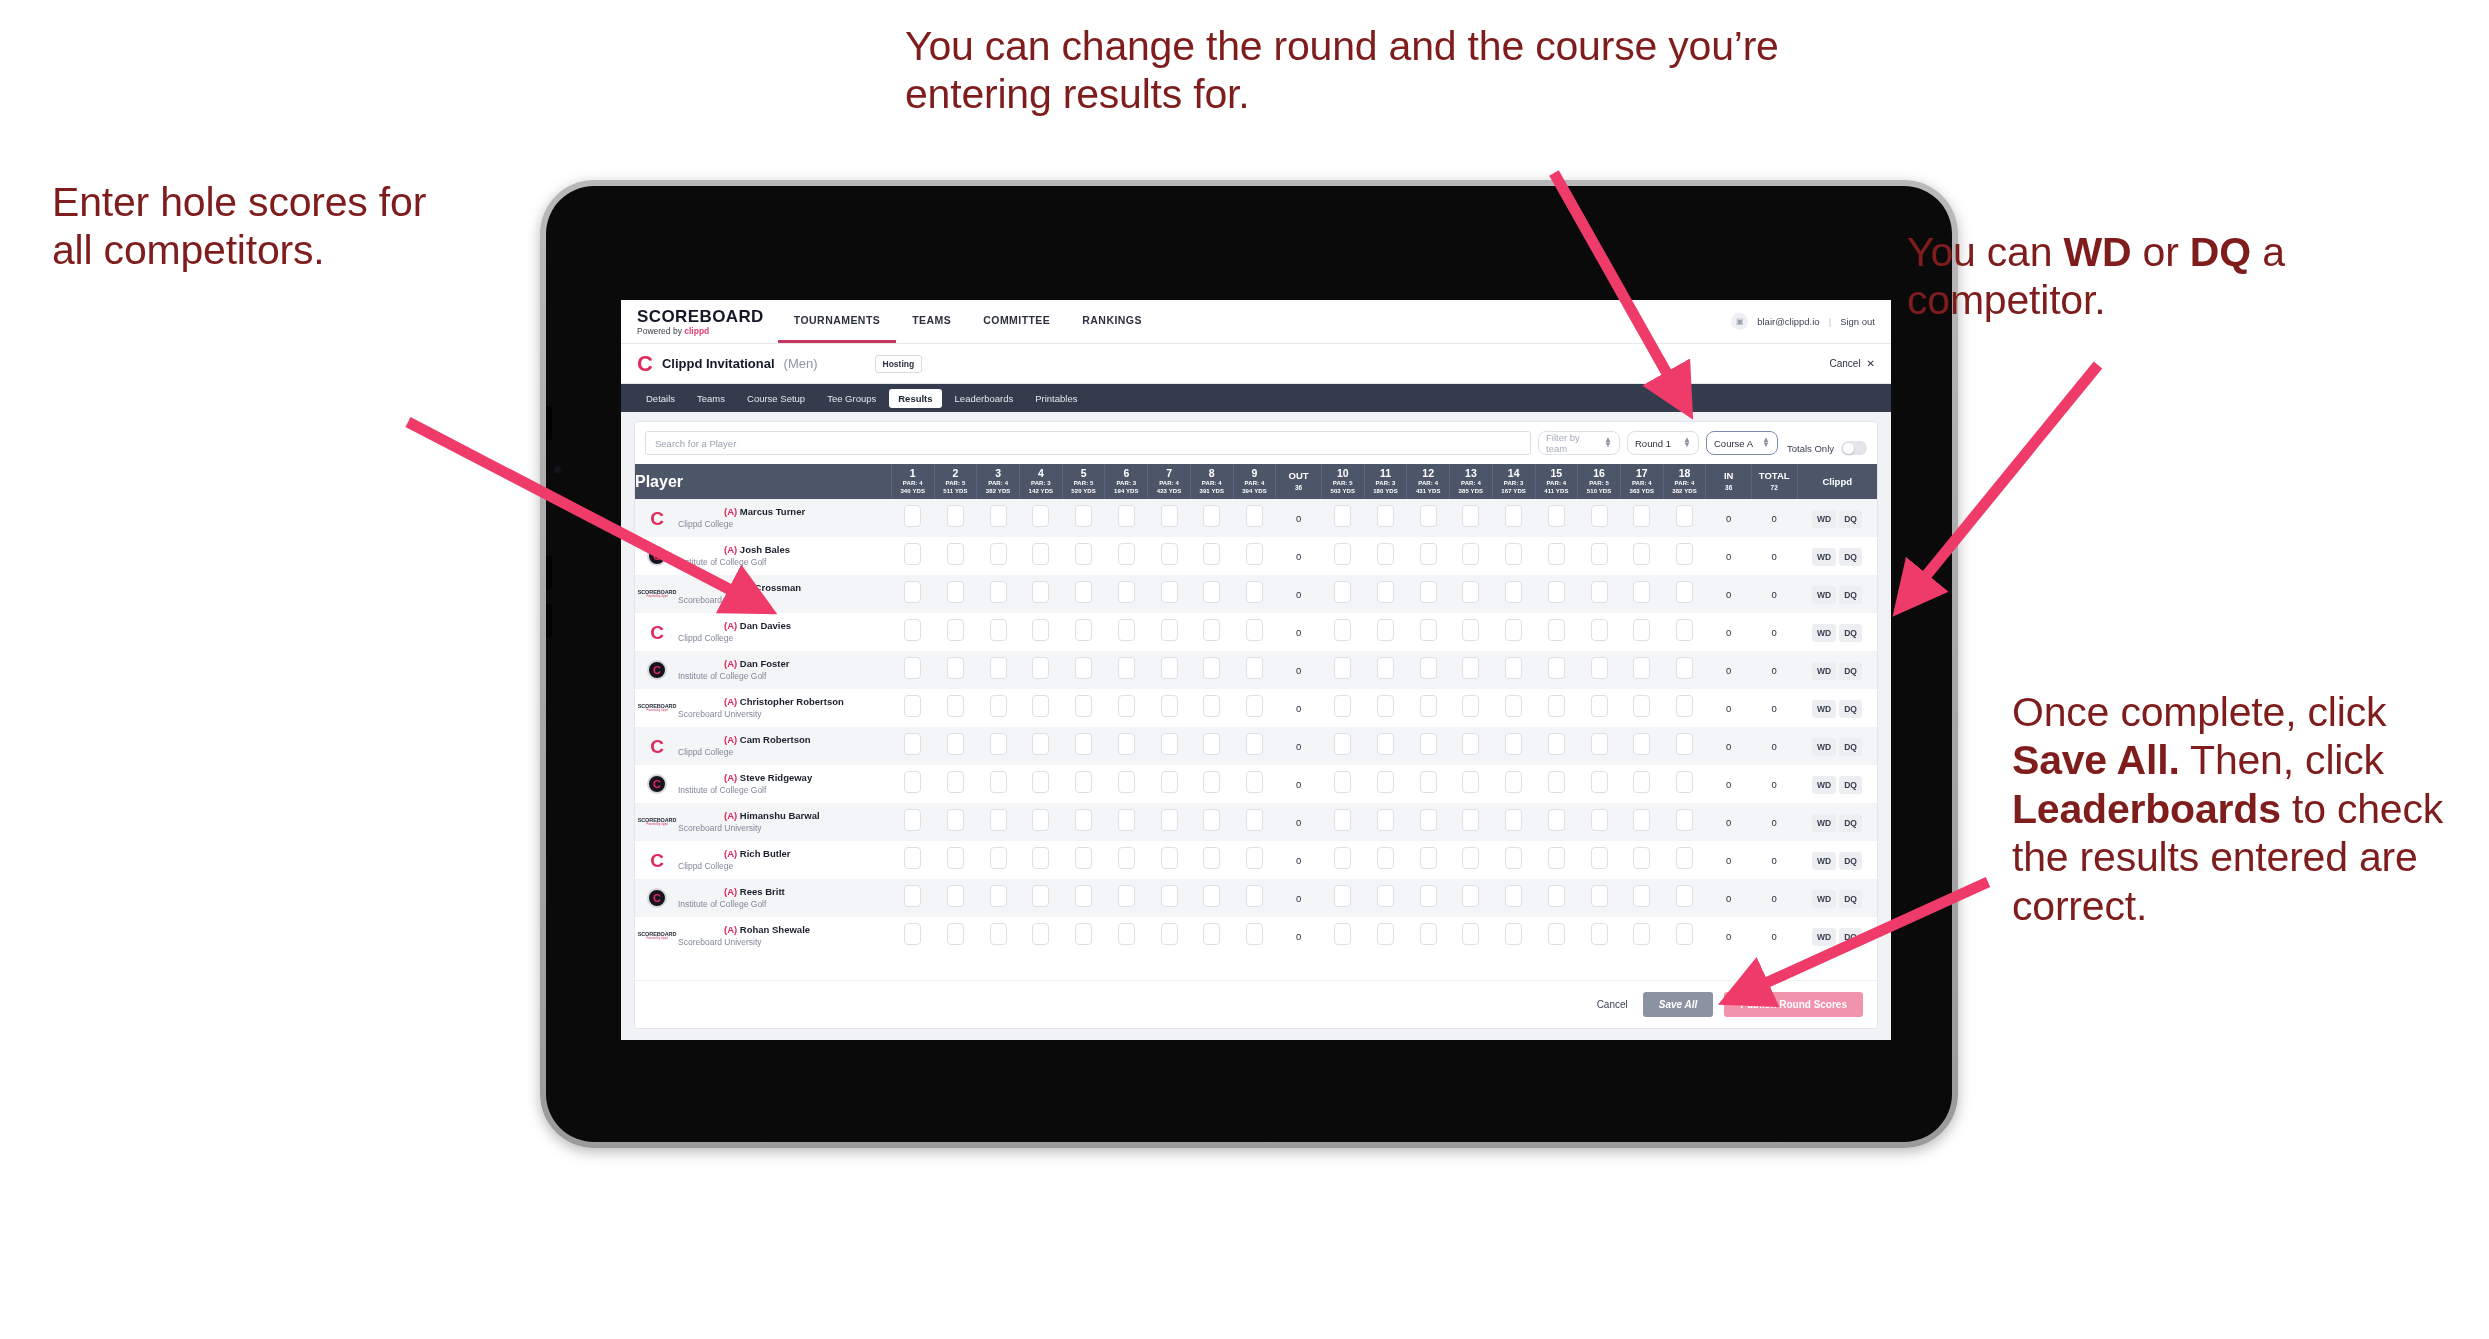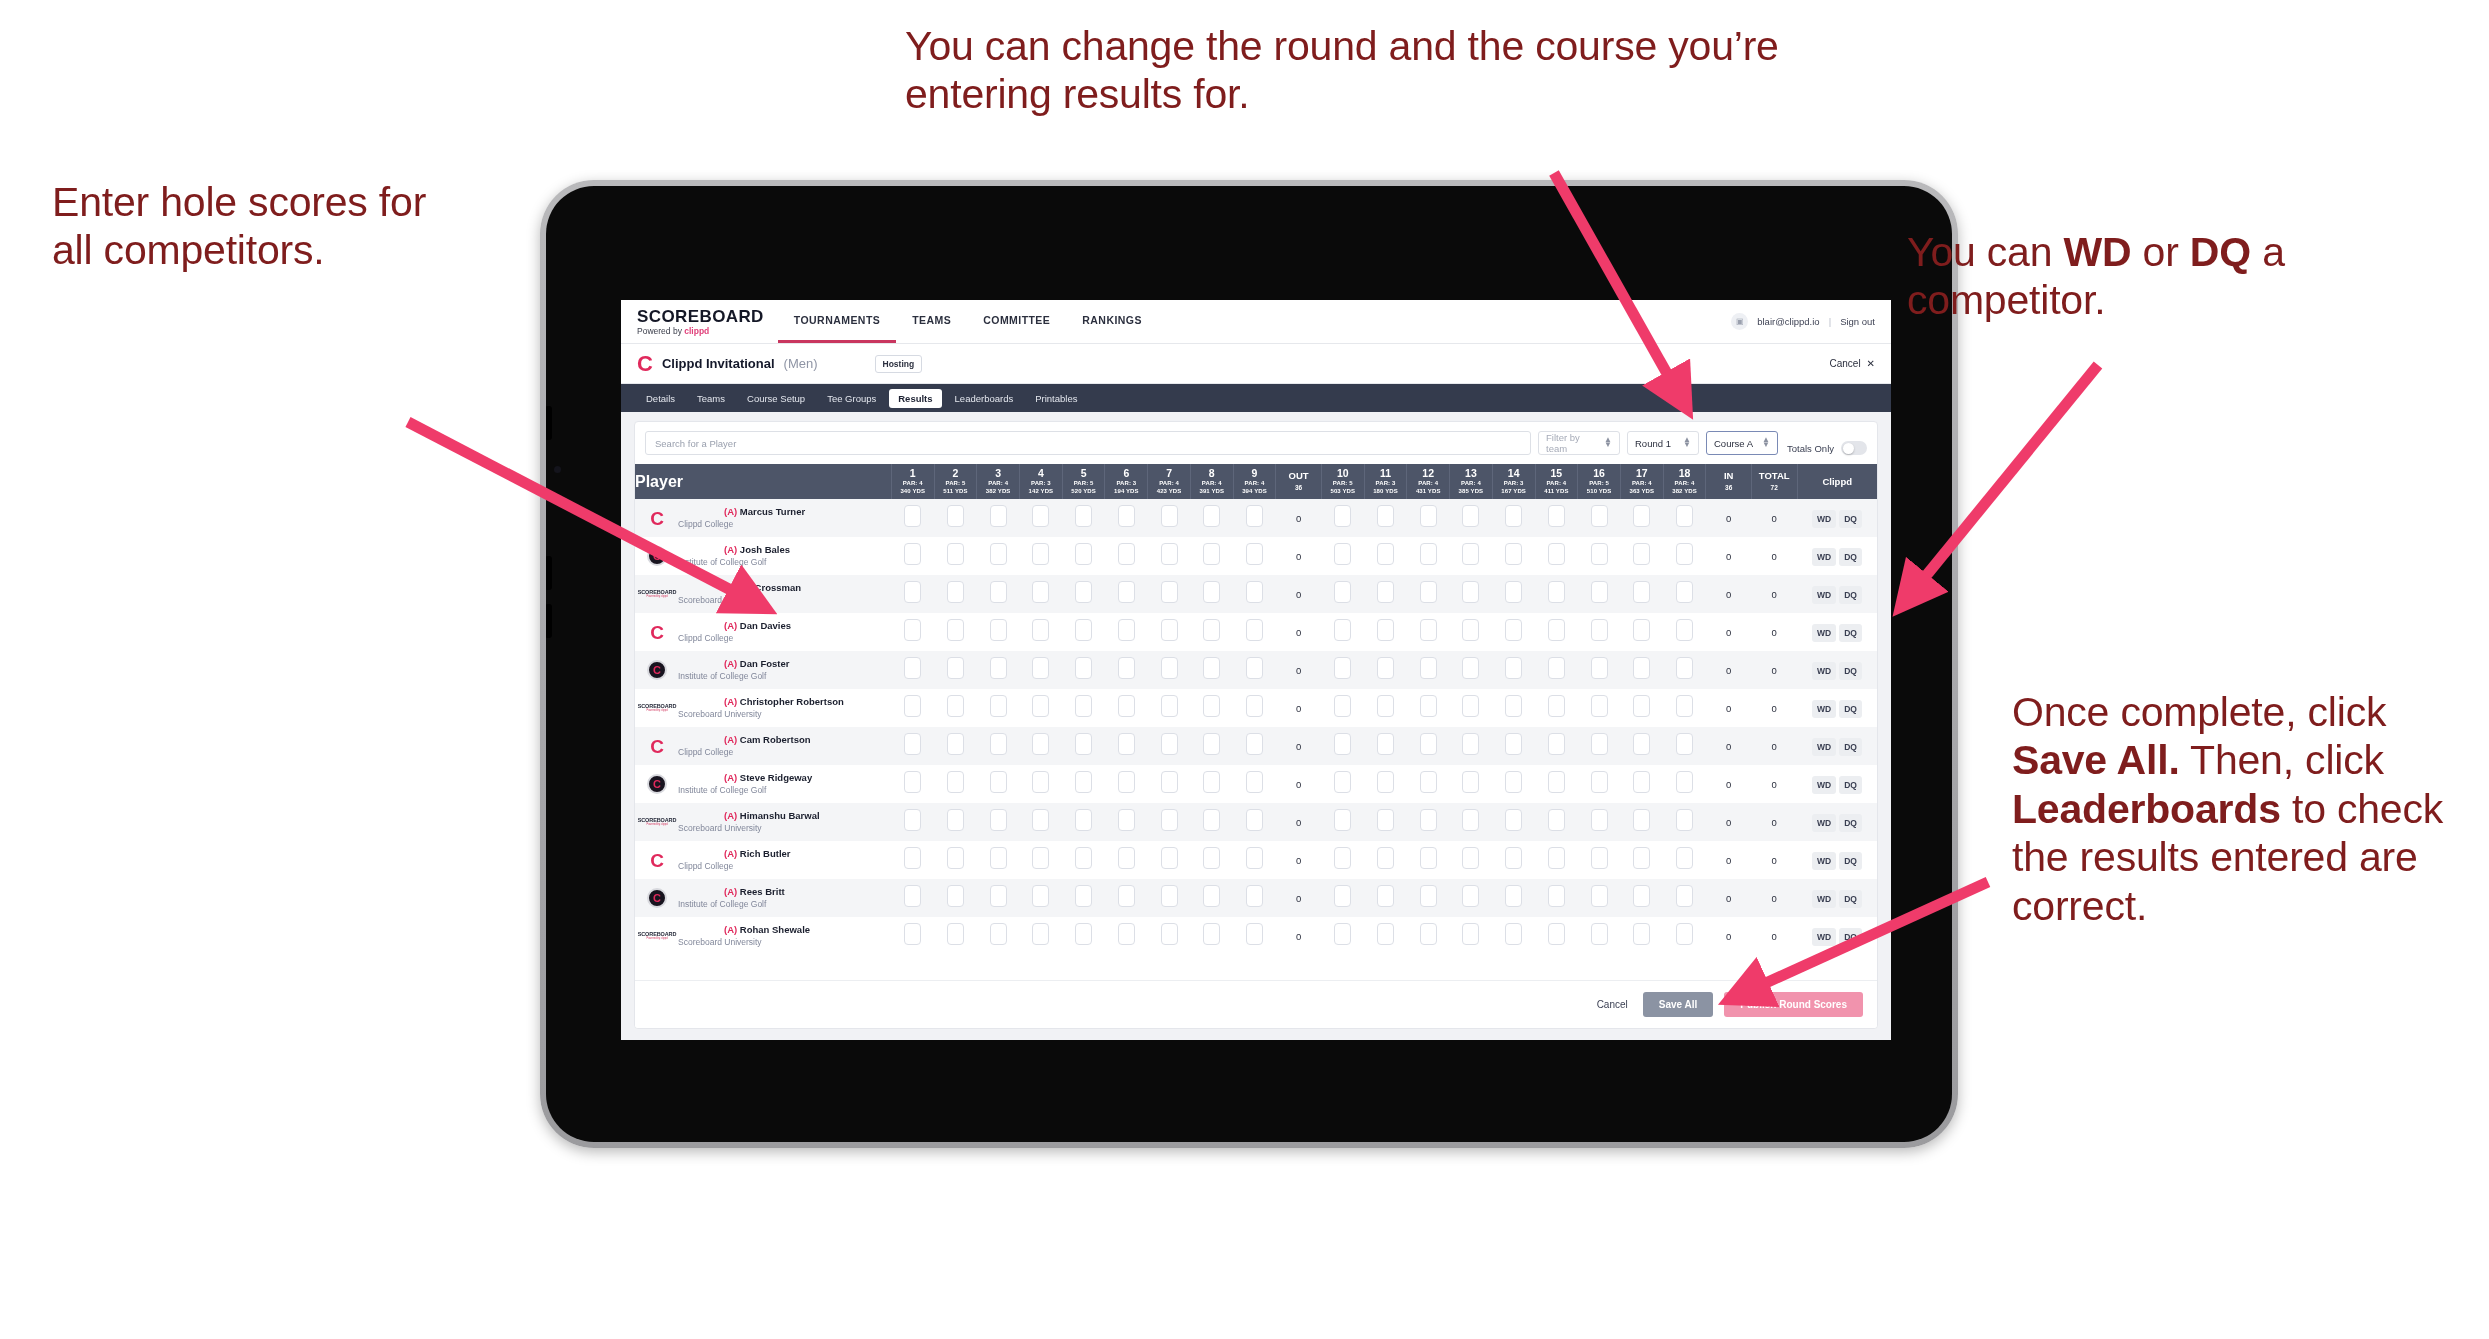--- a/index.html
+++ b/index.html
@@ -120,21 +120,21 @@
   .card { background:#fff; border:1px solid #e4e6eb; border-radius:4px; flex:1; display:flex; flex-direction:column; overflow:hidden; }
 
   
   .filterbar { display:flex; align-items:flex-end; gap:7px; padding:9px 10px; flex:none; }
   .search-input {
     flex:1; height:24px; border:1px solid #dde0e6; border-radius:3px;
     font-size:9.5px; color:#9aa0ae; padding:0 9px; background:#fff;
     display:flex; align-items:center;
   }
   .selectbox {
-    height:24px; border:1px solid #dde0e6; border-radius:3px; background:#fff;
+    height:24px; border:1px solid #dde0e6; border-radius:8px; background:#fff;
     display:flex; align-items:center; justify-content:space-between;
     font-size:9.5px; color:#2b2f3e; padding:0 7px; gap:8px; cursor:pointer;
   }
   .selectbox.placeholder { color:#a6abb8; }
   .selectbox.focused { border-color:#7a8ab5; }
   .sel-w1 { width:82px; } .sel-w2 { width:72px; } .sel-w3 { width:72px; }
   .updown { display:flex; flex-direction:column; line-height:.58; font-size:8px; color:#8b91a0; }
   .toggle-wrap { display:flex; align-items:center; gap:7px; margin-left:2px; }
   .toggle-label { font-size:9.5px; color:#3b4053; }
   .toggle {
@@ -193,21 +193,21 @@
     padding:4px 5px; margin:0 1.5px; cursor:pointer;
   }
 
   
   .card-footer {
     flex:none; display:flex; align-items:center; justify-content:flex-end;
     gap:11px; padding:11px 14px; background:#fff; border-top:1px solid #eceef1;
   }
   .btn { font-size:10px; border-radius:3px; cursor:pointer; border:none; font-family:inherit; }
   .btn-cancel { background:transparent; color:#3a3f52; padding:6px 4px; }
-  .btn-save { background:#8b93a3; color:#fff; padding:7px 16px; font-weight:600; }
+  .btn-save { background:#8b93a3; color:#fff; padding:7px 16px; font-weight:600;font-style:italic; }
   .btn-publish { background:#f193ad; color:#fff; padding:7px 16px; font-weight:600; }
 </style>
 </head>
 <body>
 
 <div id="root">
 
   <div id="tablet">
     <div id="tablet-inner">
       <div class="side-btn" style="top:220px;height:34px;"></div>

